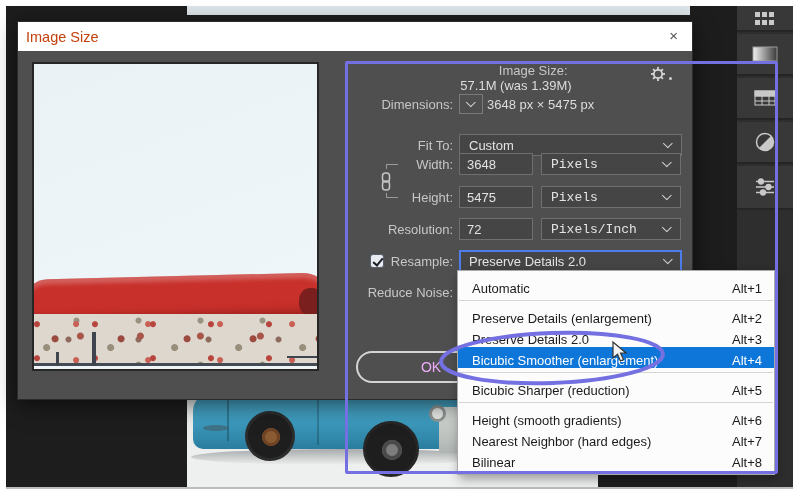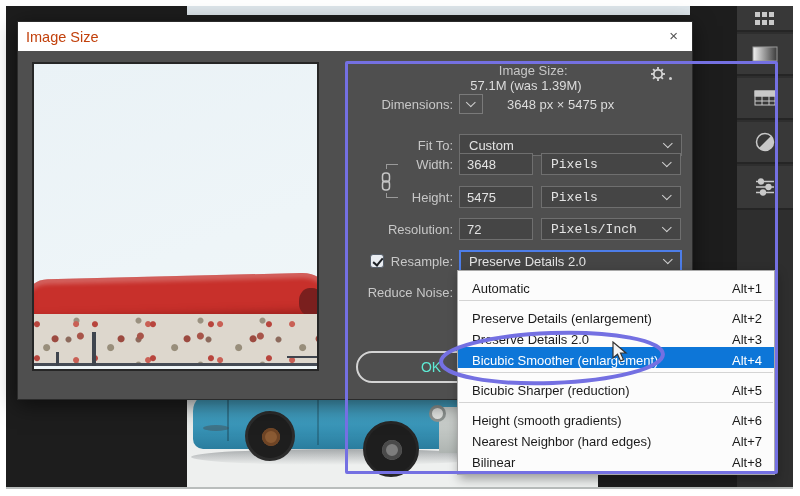--- a/index.html
+++ b/index.html
@@ -65,21 +65,21 @@
       background-size:58px 34px, 66px 40px, 72px 36px, 60px 38px, 64px 42px, 70px 30px, 62px 44px; }
   .base-line { position:absolute; left:0; top:299px; width:287px; height:3px; background:#454b55; }
   .pole { position:absolute; background:#3f454e; }
   .pole.p1 { left:58px; top:268px; width:4px; height:34px; }
   .pole.p2 { left:22px; top:288px; width:3px; height:14px; }
   .pole.p3 { right:0; top:292px; width:30px; height:2px; }
 
   
   .row { position:absolute; left:328px; width:336px; height:22px; display:flex; align-items:center; font-size:13px; color:#c7c7c7; }
   .lab { width:107px; text-align:right; flex:none; display:flex; justify-content:flex-end; align-items:center; }
-  .val { margin-left:24px; color:#dcdcdc; }
+  .val { margin-left:4px; color:#dcdcdc; }
   .ipt { width:74px; height:22px; margin-left:6px; background:#454545; border:1px solid #6f6f6f;
          color:#e3e3e3; font-size:13px; padding:0 7px; font-family:"Liberation Sans",sans-serif; }
   .ddl { height:22px; margin-left:8px; background:#454545; border:1px solid #6f6f6f; color:#e3e3e3;
          display:flex; align-items:center; padding:0 9px; font-size:13px; position:relative; }
   .ddl.big { width:223px; margin-left:6px; }
   .ddl.unit { width:140px;font-family:Liberation Mono, monospace; }
   .ddl.focused { border:2px solid var(--focus); padding:0 8px; }
   .chev { width:7px; height:7px; border-left:1.6px solid #cfcfcf; border-bottom:1.6px solid #cfcfcf;
           transform:rotate(-45deg) translate(1px,-2px); flex:none; }
   .ddl .chev { margin-left:auto; }
@@ -88,21 +88,21 @@
   .gear-dot { position:absolute; right:10px; top:14px; width:3px; height:3px; background:#cfcfcf; border-radius:50%; }
   .checkbox { width:14px; height:14px; background:#e9edf2; border:1px solid #57606c; border-radius:3px;
               margin-right:7px; position:relative; flex:none; }
   .checkbox::after { content:""; position:absolute; left:2.5px; top:3px; width:8px; height:4px;
                      border-left:2px solid #1d2126; border-bottom:2px solid #1d2126; transform:rotate(-50deg); }
   .bracket { position:absolute; left:368px; top:142px; width:12px; height:34px;
              border-left:1px solid #9a9a9a; border-top:1px solid #9a9a9a; border-bottom:1px solid #9a9a9a; }
   .link-wrap { position:absolute; left:360px; top:147px; width:16px; height:24px; background:#4f4f4f;
                display:flex; align-items:center; justify-content:center; }
   .ok-btn { position:absolute; left:338px; top:329px; width:150px; height:32px; border-radius:16px;
-            border:2px solid #d4d4d4; background:transparent; color:#5eead4; font-size:14px;
+            border:2px solid #d4d4d4; background:transparent; color:#f0abfc; font-size:14px;
             font-family:"Liberation Sans",sans-serif;text-align:center; }
 
   
   .menu { position:absolute; left:457px; top:270px; width:318px; background:#fcfcfc; border:1px solid #a9a9a9;
           box-shadow:2px 4px 10px rgba(0,0,0,.35); padding:4px 0; z-index:10; }
   .menu-item { height:21px; display:flex; align-items:flex-end; padding:0 12px 0 14px; font-size:13px; color:#1b1b1b; }
   .menu-item .sc { margin-left:auto; }
   .menu-item.selected { background:var(--hl); color:#fff; }
   .menu-sep { height:1px; background:#d4d4d4; margin:4px 1px; }
 

